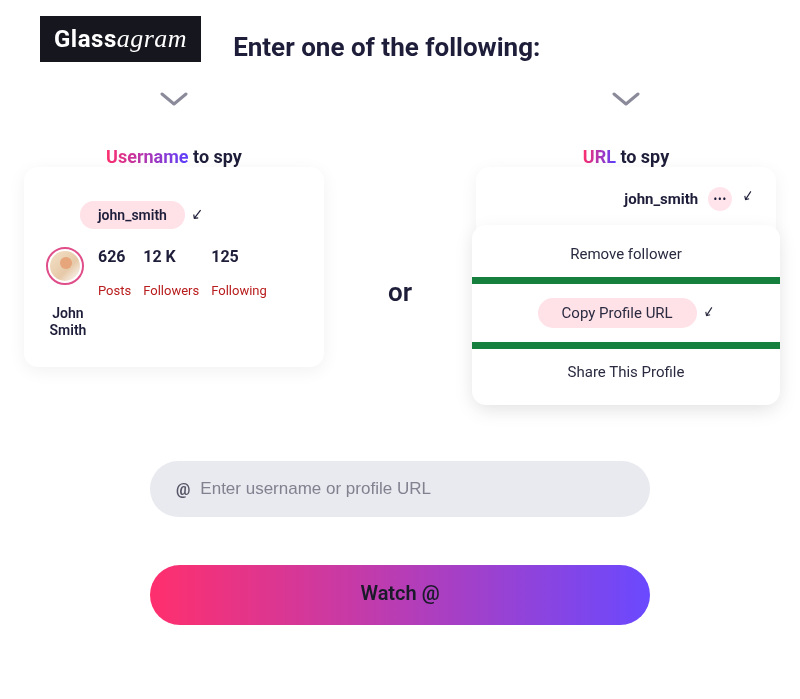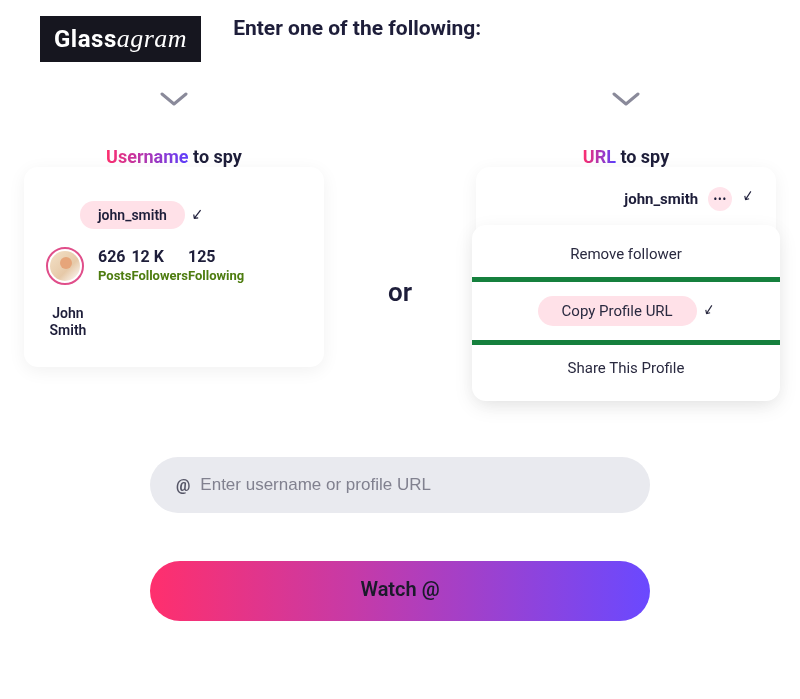--- a/index.html
+++ b/index.html
@@ -6,34 +6,34 @@
   body {
     font-family: -apple-system, BlinkMacSystemFont, "Segoe UI", Roboto, Arial, sans-serif;
     background: #fff;
     width: 800px;
     height: 699px;
     overflow: hidden;
     color: #1e1e3a;
   }
   .header {
     display: flex;
-    align-items: flex-start;
+    align-items: flex-end;
     gap: 32px;
     padding: 16px 59px 0 40px;
   }
   .logo {
     background: #16161f;
     color: #fff;
     padding: 8px 14px;
     font-size: 24px;
     font-weight: 700;
     letter-spacing: 0.5px;
   }
   .logo .cursive { font-style: italic; font-family: "Brush Script MT", cursive; font-weight: 400; font-size: 26px; }
-  .title { font-size: 21px; font-weight: 700; color: #1e1e3a; }
+  .title { font-size: 26px; font-weight: 700; color: #1e1e3a; }
 
   .columns {
     display: flex;
     justify-content: space-between;
     align-items: flex-start;
     padding: 30px 24px 0 24px;
   }
   .col { width: 300px; display: flex; flex-direction: column; align-items: center; }
   .middle {
     width: 100px;
@@ -108,24 +108,24 @@
     overflow: hidden;
   }
   .avatar-inner::after{
     content:"";
     position:absolute;
     left:10px; top:6px;
     width:12px; height:12px;
     border-radius:50%;
     background:#e6a57a;
   }
-  .stats-row { display: flex; }
+  .stats-row { display: flex; gap: 12px; }
   .stat { text-align: left; }
   .stat .num { font-size: 16px; font-weight: 700; color: #1e1e3a; }
-  .stat .lbl { font-size: 13px; color: #4d7c0f; margin-top: 2px; display: block; font-weight: bold; }
+  .stat .lbl { font-size: 13px; color: #b91c1c; margin-top: 17px; display: block; }
   .display-name {
     font-size: 14px;
     font-weight: 600;
     margin-top: 20px;
     width: 44px;
     text-align: center;
     line-height: 1.2;
   }
 
   
@@ -173,21 +173,21 @@
     border-radius: 14px;
     box-shadow: 0 6px 20px rgba(0,0,0,0.08);
     margin: 0 -4px -4px -4px;
     padding: 6px 0 10px 0;
   }
   .menu-item {
     text-align: center;
     font-size: 15px;
     color: #2a2a40;
     padding: 14px 0;
-    border-bottom: 5px solid #15803d;
+    border-bottom: 7px solid #15803d;
   }
   .menu-item:last-child { border-bottom: none; }
   .menu-item.highlight {
     position: relative;
   }
   .menu-item.highlight .hl {
     display: inline-block;
     background: #ffe1e8;
     padding: 6px 24px;
     border-radius: 20px;

